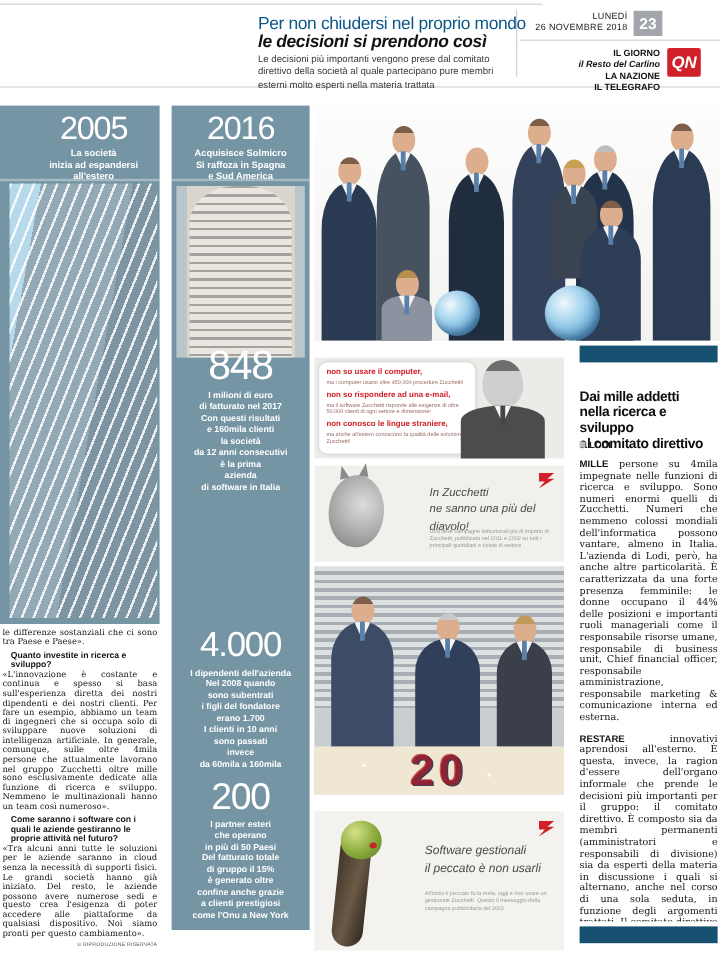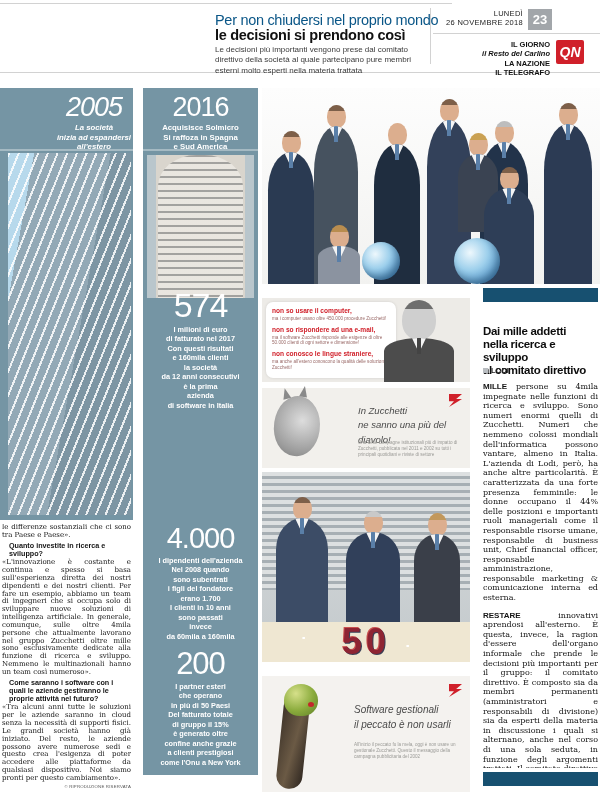--- a/index.html
+++ b/index.html
@@ -4,21 +4,21 @@
 <style>
   html,body{margin:0;padding:0;background:#fff;}
   #page{position:relative;width:600px;height:797px;background:#fff;overflow:hidden;
         font-family:"Liberation Sans",sans-serif;color:#1a1a1a;}
   .abs{position:absolute;}
   .pre{white-space:pre-line;}
   .rule{background:#d2d2d2;}
 
   
   .kicker-t1{font-weight:normal;font-size:14.5px;color:#0a5687;letter-spacing:-0.3px;}
-  .kicker-t2{font-weight:bold;font-size:14.5px;color:#111;letter-spacing:-0.3px;}
+  .kicker-t2{font-weight:bold;font-size:14.5px;color:#111;letter-spacing:-0.3px;font-style:italic;}
   .kicker-sub{font-size:8px;color:#3a3a3a;line-height:1.3;}
   .dateline{font-size:7.5px;color:#222;text-align:right;line-height:1.25;letter-spacing:0.3px;}
   .pagenum{background:#a2a6aa;color:#fff;font-weight:bold;font-size:13px;
            display:flex;align-items:center;justify-content:center;}
   .papers{font-size:7.5px;font-weight:bold;text-align:right;line-height:1.25;color:#111;}
   .papers .it{font-style:italic;}
   .qn{background:#d0202a;color:#fff;font-style:italic;font-weight:bold;font-size:14px;
       display:flex;align-items:center;justify-content:center;border-radius:2px;}
 
   
@@ -127,21 +127,21 @@
     <div>IL GIORNO</div>
     <div class="it">il Resto del Carlino</div>
     <div>LA NAZIONE</div>
     <div>IL TELEGRAFO</div>
   </div>
   <div class="abs qn" style="left:556px;top:40px;width:28px;height:24px;">QN</div>
 
   <div class="abs steel" style="left:0;top:88px;width:133px;height:432px;"></div>
   <div class="abs steel" style="left:143px;top:88px;width:115px;height:687px;"></div>
 
-  <div class="abs" style="left:16px;top:94px;width:156px;font-style:italic;">
+  <div class="abs" style="left:0;top:94px;width:156px;">
     <div class="yearnum">2005</div>
     <div class="yearcap pre">La società
 inizia ad espandersi
 all'estero</div>
   </div>
   <div class="abs sep" style="left:0;top:149px;width:133px;height:2px;"></div>
 
   <div class="abs" style="left:143px;top:94px;width:115px;">
     <div class="yearnum">2016</div>
     <div class="yearcap pre">Acquisisce Solmicro
@@ -149,21 +149,21 @@
 e Sud America</div>
   </div>
   <div class="abs sep" style="left:143px;top:149px;width:115px;height:2px;"></div>
 
   <div class="photo building1" style="left:8px;top:153px;width:123px;height:362px;"></div>
   <div class="photo building2" style="left:147px;top:155px;width:107px;height:143px;">
     <div class="tower"></div>
   </div>
 
   <div class="abs" style="left:143px;top:288px;width:115px;">
-    <div class="statnum" style="font-size:34px;">574</div>
+    <div class="statnum" style="font-size:34px;">848</div>
     <div class="statcap pre">I milioni di euro
 di fatturato nel 2017
 Con questi risultati
 e 160mila clienti
 la società
 da 12 anni consecutivi
 è la prima
 azienda
 di software in Italia</div>
   </div>
@@ -291,21 +291,21 @@
     </div>
     <div class="person" style="left:84px;bottom:36px;">
       <div class="head" style="background:linear-gradient(#c9c9c9 0 26%, #dcae8e 26%);"></div>
         <div class="suit" style="width:54px;height:94px;background:#31405a;"></div>
     </div>
     <div class="person" style="left:152px;bottom:36px;">
       <div class="head" style="background:linear-gradient(#c2985c 0 30%, #dcae8e 30%);"></div>
         <div class="suit" style="width:46px;height:92px;background:#3a3f49;"></div>
     </div>
     <div class="cake"></div>
-    <div class="cake50">50</div>
+    <div class="cake50">20</div>
   </div>
 
   <div class="abs" style="left:262px;top:676px;width:208px;height:116px;background:#f4f2ef;">
     <div class="zlogo" style="right:8px;top:8px;"></div>
     <div class="armshape" style="left:18px;top:18px;"></div>
     <div class="apple" style="left:22px;top:8px;"></div>
     <div class="ladybug" style="left:46px;top:26px;"></div>
     <div class="abs adtitle pre" style="left:92px;top:26px;width:110px;font-size:10px;">Software gestionali
 il peccato è non usarli</div>
     <div class="abs adcap" style="left:92px;top:66px;width:106px;">All'inizio il peccato fu la mela, oggi è non usare un gestionale Zucchetti. Questo il messaggio della campagna pubblicitaria del 2002</div>

